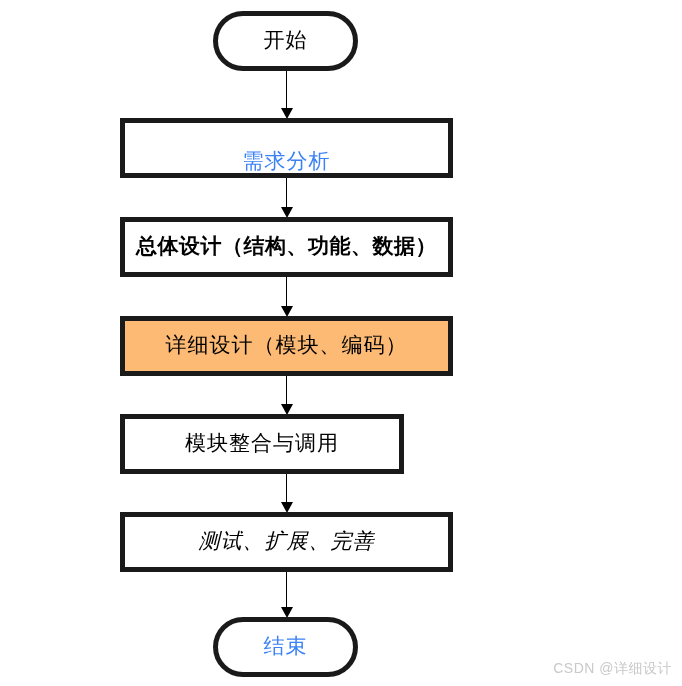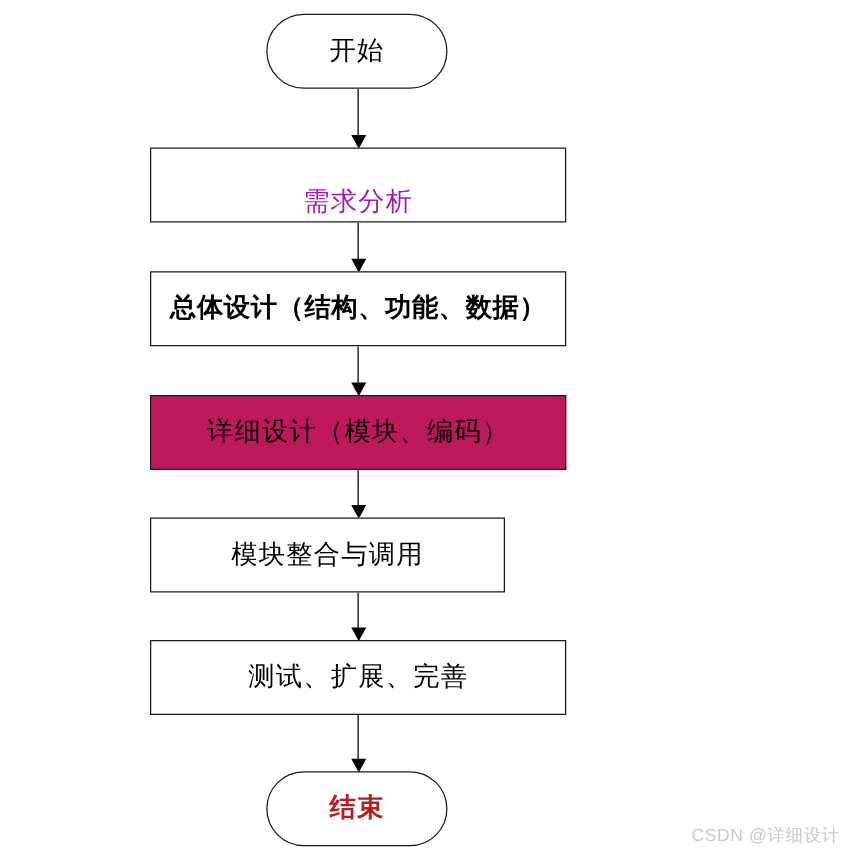--- a/index.html
+++ b/index.html
@@ -21,21 +21,21 @@
     left: 0;
     top: 0;
     width: 682px;
     height: 686px;
   }
 
   .node {
     position: absolute;
     box-sizing: border-box;
     background: #ffffff;
-    border: 1px solid #84cc16;
+    border: 5px solid #84cc16;
     display: flex;
     align-items: center;
     justify-content: center;
     text-align: center;
     color: #000000;
     line-height: 1.1;
     white-space: nowrap;
   }
 
   .node.terminal {
@@ -122,32 +122,32 @@
       <div class="connector-head" style="top: 28px;"></div>
     </div>
     <div class="connector" style="left: 286px; top: 572px; width: 1px; height: 45px;">
       <div class="connector-line" style="height: 36px;"></div>
       <div class="connector-head" style="top: 35px;"></div>
     </div>
     <div class="node terminal" style="left: 213px; top: 11px; width: 145px; height: 60px; border-color: rgb(26, 26, 26); background: rgb(255, 255, 255);">
       <span class="node-label" style="color: rgb(0, 0, 0);">开始</span>
     </div>
     <div class="node process" style="left: 120px; top: 118px; width: 333px; height: 60px; border-color: rgb(26, 26, 26); background: rgb(255, 255, 255);">
-      <span class="node-label" style="color: #a21caf; margin-top: 28px;">需求分析</span>
+      <span class="node-label" style="color: #3b82f6; margin-top: 28px;">需求分析</span>
     </div>
     <div class="node process emphasis" style="left: 120px; top: 217px; width: 333px; height: 60px; border-color: rgb(26, 26, 26); background: rgb(255, 255, 255);">
       <span class="node-label" style="color: rgb(0, 0, 0);">总体设计（结构、功能、数据）</span>
     </div>
-    <div class="node process" style="left: 120px; top: 316px; width: 333px; height: 60px; border-color: rgb(26, 26, 26); background: #be185d;">
+    <div class="node process" style="left: 120px; top: 316px; width: 333px; height: 60px; border-color: rgb(26, 26, 26); background: #fdba74;">
       <span class="node-label" style="color: rgb(0, 0, 0);">详细设计（模块、编码）</span>
     </div>
     <div class="node process" style="left: 120px; top: 414px; width: 284px; height: 60px; border-color: rgb(26, 26, 26); background: rgb(255, 255, 255);">
       <span class="node-label" style="color: rgb(0, 0, 0);">模块整合与调用</span>
     </div>
     <div class="node process" style="left: 120px; top: 512px; width: 333px; height: 60px; border-color: rgb(26, 26, 26); background: rgb(255, 255, 255);">
-      <span class="node-label" style="color: rgb(0, 0, 0);">测试、扩展、完善</span>
+      <span class="node-label" style="color: rgb(0, 0, 0); font-style: italic;">测试、扩展、完善</span>
     </div>
     <div class="node terminal" style="left: 213px; top: 617px; width: 145px; height: 60px; border-color: rgb(26, 26, 26); background: rgb(255, 255, 255);">
-      <span class="node-label" style="color: #b91c1c; font-weight: bold;">结束</span>
+      <span class="node-label" style="color: #3b82f6;">结束</span>
     </div>
   </div>
 
 <div id="watermark" style="color: rgb(201, 201, 201);">CSDN @详细设计</div>
 
 </body></html>

